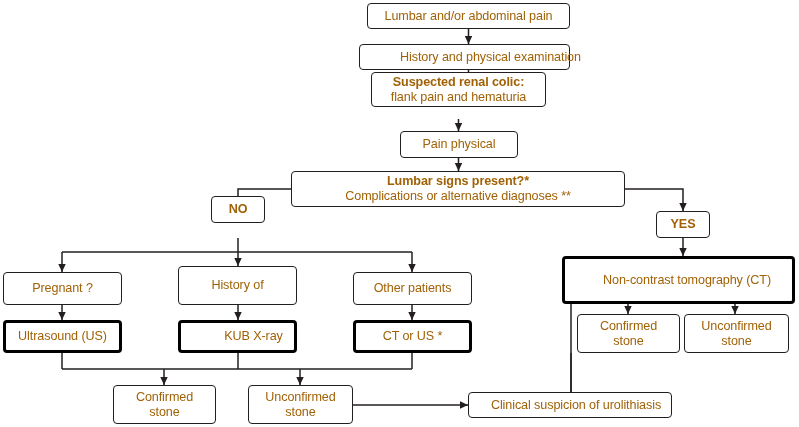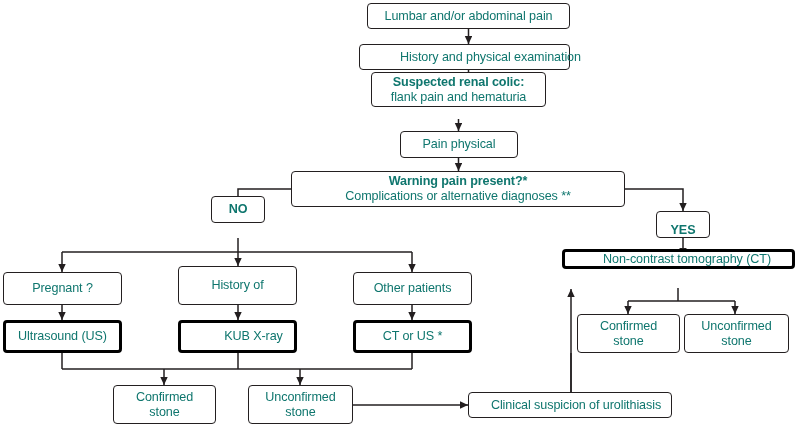--- a/index.html
+++ b/index.html
@@ -28,21 +28,21 @@
     position: absolute;
     box-sizing: border-box;
     background: #ffffff;
     border: 1.6px solid #231f20;
     border-radius: 4px;
     display: flex;
     flex-direction: column;
     align-items: center;
     justify-content: center;
     text-align: center;
-    color: #0f766e;
+    color: #a16207;
     font-size: 12.6px;
     line-height: 1.12;
     letter-spacing: -0.1px;
     z-index: 2;
   }
   .node.thick {
     border-width: 3.2px;
     border-color: #000000;
   }
   .node .line1,
@@ -111,48 +111,48 @@
         <span class="line1">History and physical examination</span>
       </div>
       <div class="node tight" style="left: 371px; top: 72px; width: 175px; height: 35px;">
         <span class="line1 bold">Suspected renal colic:</span>
         <span class="line2">flank pain and hematuria</span>
       </div>
       <div class="node" style="left: 400px; top: 131px; width: 118px; height: 27px;">
         <span class="line1">Pain physical</span>
       </div>
       <div class="node tight" style="left: 291px; top: 171px; width: 334px; height: 36px;">
-        <span class="line1 bold">Warning pain present?*</span>
+        <span class="line1 bold">Lumbar signs present?*</span>
         <span class="line2">Complications or alternative diagnoses **</span>
       </div>
       <div class="node bold-all" style="left: 211px; top: 196px; width: 54px; height: 27px;">
         <span class="line1 bold">NO</span>
       </div>
-      <div class="node bold-all" style="left: 656px; top: 211px; width: 54px; height: 27px; justify-content: flex-end;">
+      <div class="node bold-all" style="left: 656px; top: 211px; width: 54px; height: 27px;">
         <span class="line1 bold">YES</span>
       </div>
       <div class="node" style="left: 3px; top: 272px; width: 119px; height: 33px;">
         <span class="line1">Pregnant ?</span>
       </div>
       <div class="node tight" style="left: 178px; top: 266px; width: 119px; height: 39px;">
         <span class="line1">History of</span>
       </div>
       <div class="node" style="left: 353px; top: 272px; width: 119px; height: 33px;">
         <span class="line1">Other patients</span>
       </div>
       <div class="node thick" style="left: 3px; top: 320px; width: 119px; height: 33px;">
         <span class="line1">Ultrasound (US)</span>
       </div>
       <div class="node thick" style="left: 178px; top: 320px; width: 119px; height: 33px; padding-left: 32px;">
         <span class="line1">KUB X-ray</span>
       </div>
       <div class="node thick" style="left: 353px; top: 320px; width: 119px; height: 33px;">
         <span class="line1">CT or US *</span>
       </div>
-      <div class="node thick" style="left: 562px; top: 249px; width: 233px; height: 20px; padding-left: 17px;">
+      <div class="node thick" style="left: 562px; top: 256px; width: 233px; height: 48px; padding-left: 17px;">
         <span class="line1">Non-contrast tomography (CT)</span>
       </div>
       <div class="node tight" style="left: 577px; top: 314px; width: 103px; height: 39px;">
         <span class="line1">Confirmed</span>
         <span class="line2">stone</span>
       </div>
       <div class="node tight" style="left: 684px; top: 314px; width: 105px; height: 39px;">
         <span class="line1">Unconfirmed</span>
         <span class="line2">stone</span>
       </div>

